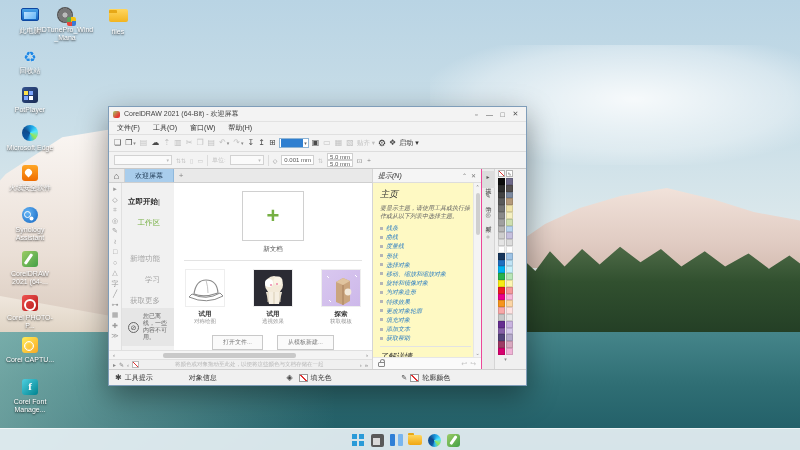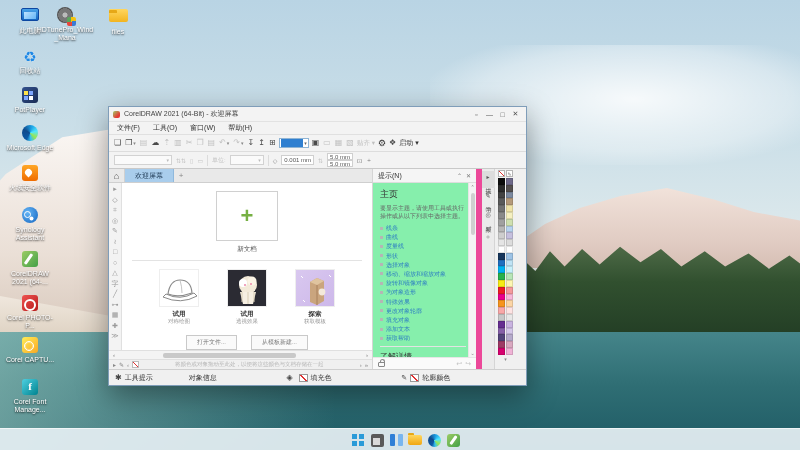--- a/index.html
+++ b/index.html
@@ -113,21 +113,21 @@
   .hscroll{height:9px;background:#f4f4f4;border-top:1px solid #e0e0e0;display:flex;align-items:center;}
   .hs-a{width:10px;text-align:center;font-size:6px;color:#777;}
   .hs-track{flex:1;height:7px;position:relative;}
   .hs-thumb{position:absolute;left:18%;top:1px;width:55%;height:5px;background:#c9c9c9;border-radius:2px;}
   .docpal{height:10px;display:flex;align-items:center;gap:3px;padding:0 4px;background:#f0f0f0;border-top:1px solid #e0e0e0;}
   .dp-ico{font-size:6px;color:#8a8a8a;}
   .dp-none{width:7px;height:7px;border:1px solid #bbb;background:
     linear-gradient(45deg,transparent 42%,#e03131 42%,#e03131 58%,transparent 58%),#fff;}
   .dp-hint{flex:1;font-size:5.5px;color:#b5b5b5;text-align:center;white-space:nowrap;overflow:hidden;}
   
-  .zoneB{width:109px;display:flex;flex-direction:column;background:#86efac;border-right:6px solid #ec4899;min-height:0;}
+  .zoneB{width:109px;display:flex;flex-direction:column;background:#fef9c3;border-right:1px solid #ec4899;min-height:0;font-style:italic;}
   .hints-header{height:14px;display:flex;align-items:center;background:#f5f5f5;border-bottom:1px solid #ddd;padding:0 5px;}
   .hints-header .ht{flex:1;font-size:7px;color:#333;}
   .hh-ico{font-size:6px;color:#777;margin-left:4px;}
   .hints-wrap{flex:1;display:flex;min-height:0;}
   .hints-body{flex:1;padding:5px 2px 0 7px;overflow:hidden;}
   .h-title{font-size:9px;color:#333;margin-bottom:4px;}
   .h-intro{font-size:6px;color:#666;line-height:7.5px;margin-bottom:5px;}
   .hlink{display:flex;align-items:center;gap:3px;margin-bottom:3.2px;}
   .hlink i{width:3px;height:3px;background:#b5b5b5;flex:none;}
   .hlink span{font-size:6px;color:#2e7fc2;line-height:6px;}
@@ -361,20 +361,32 @@
               <span class="tbx">○</span>
               <span class="tbx">△</span>
               <span class="tbx">字</span>
               <span class="tbx">╱</span>
               <span class="tbx">⊶</span>
               <span class="tbx">▦</span>
               <span class="tbx">✚</span>
               <span class="tbx">≫</span>
             </div>
           <div class="welcome">
+            <div class="wnav">
+
+            <div class="nav-item selected">立即开始</div>
+                <div class="nav-item accent">工作区</div>
+                <div class="nav-item">新增功能</div>
+                <div class="nav-item">学习</div>
+                <div class="nav-item">获取更多</div>
+                <div class="offline">
+                  <span class="oico">⊘</span>
+                  <span class="otxt">您已离线，一些内容不可用。</span>
+                </div>
+              </div>
             <div class="wmain">
               <div class="newdoc">
                   <span class="plus">+</span>
                 </div>
               <div class="ndlabel">新文档</div>
               <div class="divider"></div>
               <div class="cards">
                 <div class="card">
                   <div class="thumb th-cap">
                     <svg width="40" height="38" viewBox="0 0 40 38">

